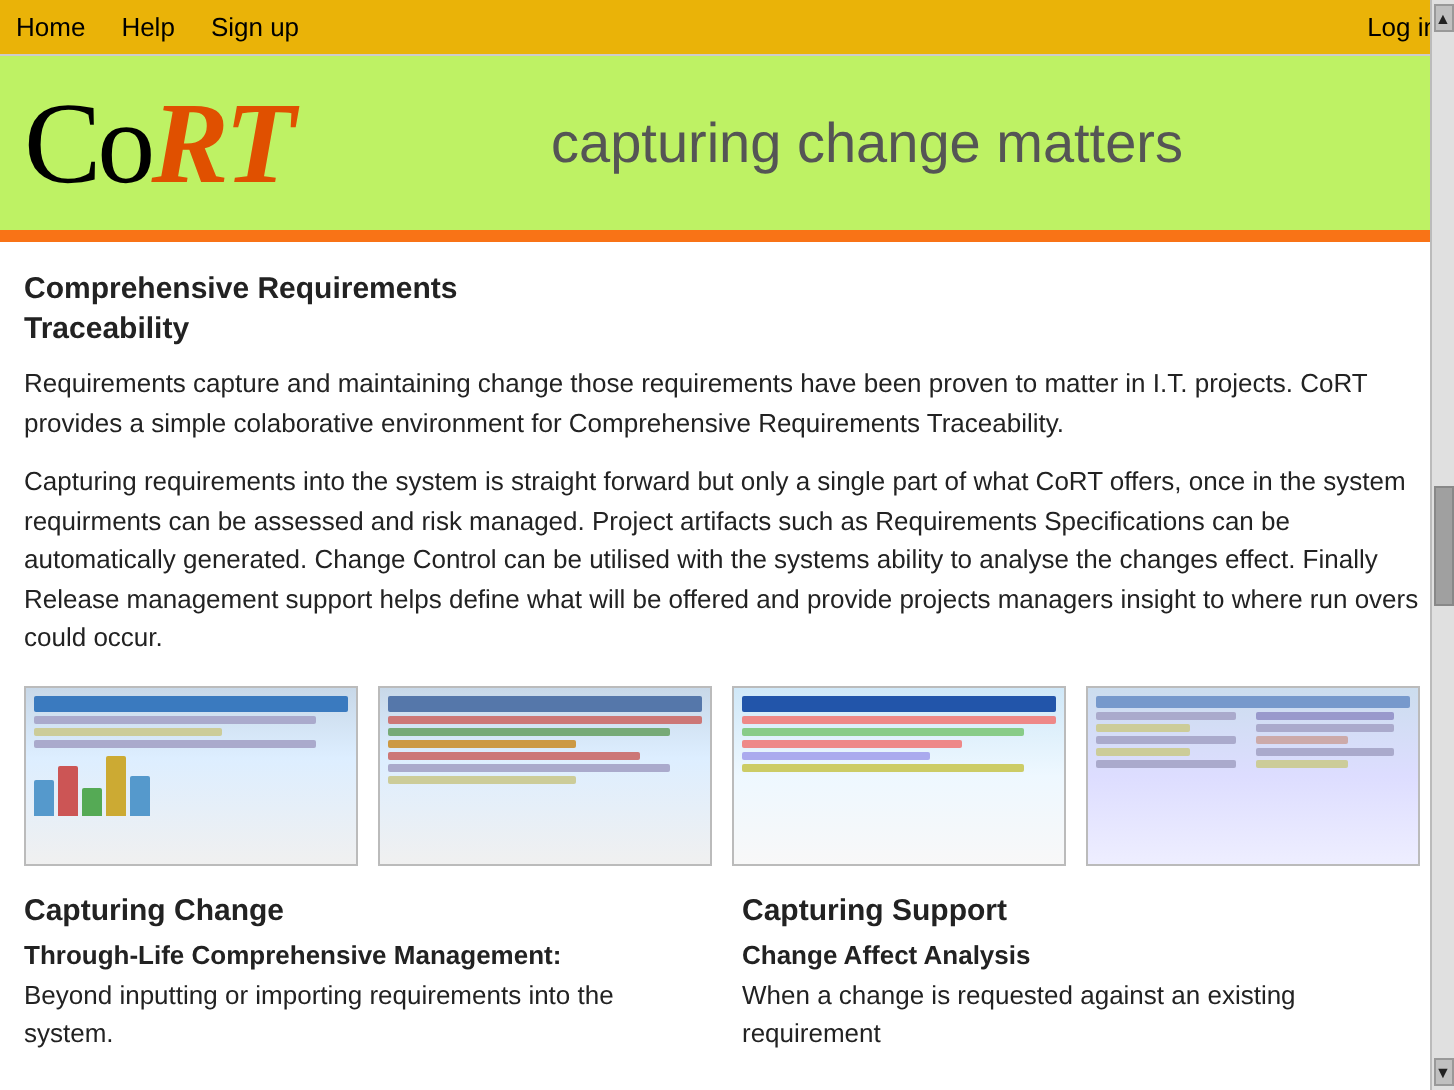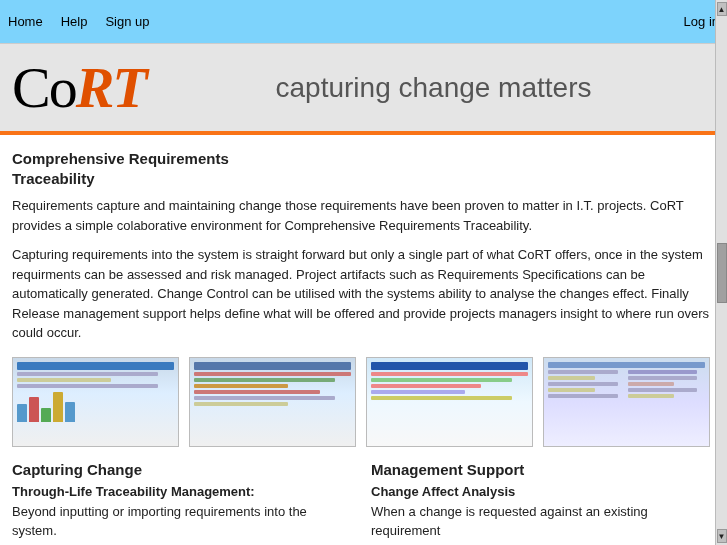--- a/index.html
+++ b/index.html
@@ -9,47 +9,47 @@
       color: #222;
       background: #fff;
       width: 727px;
       overflow-x: hidden;
     }
 
     
     #nav-bar {
       display: flex;
       align-items: center;
-      background: #7dd3fc;
+      background: #eab308;
       border-bottom: 1px solid #ccc;
       padding: 0 8px;
-      height: 44px;
+      height: 28px;
     }
     .nav-item {
       margin-right: 18px;
       font-size: 13px;
       color: #000;
       cursor: pointer;
       text-decoration: none;
     }
     .nav-login {
       margin-left: auto;
       font-size: 13px;
       color: #000;
       cursor: pointer;
     }
 
     
     #header {
       display: flex;
       align-items: center;
       padding: 10px 12px;
-      border-bottom: 4px solid #f97316;
+      border-bottom: 6px solid #f97316;
       min-height: 90px;
-      background: #e5e5e5;
+      background: #bef264;
     }
     #logo-area {
       display: flex;
       align-items: center;
       min-width: 160px;
     }
     .logo-co {
       font-size: 58px;
       font-weight: normal;
       color: #000;
@@ -304,25 +304,25 @@
             <div class="mock-row-short"></div>
           </div>
         </div>
       </div>
     </div>
   </div>
 
   <div id="bottom-section">
     <div class="bottom-col">
       <h3>Capturing Change</h3>
-      <div class="sub-heading">Through-Life Traceability Management:</div>
+      <div class="sub-heading">Through-Life Comprehensive Management:</div>
       <p>Beyond inputting or importing requirements into the system.</p>
     </div>
     <div class="bottom-col">
-      <h3>Management Support</h3>
+      <h3>Capturing Support</h3>
       <div class="sub-heading">Change Affect Analysis</div>
       <p>When a change is requested against an existing requirement</p>
     </div>
   </div>
 
 </div>
 
 <div id="scrollbar">
   <div class="scroll-btn">▲</div>
   <div style="flex:1;"></div>

